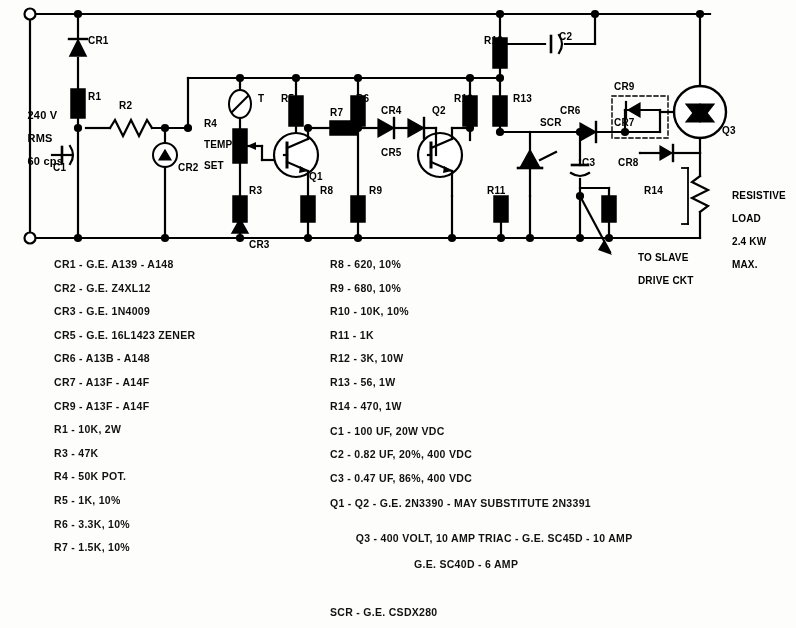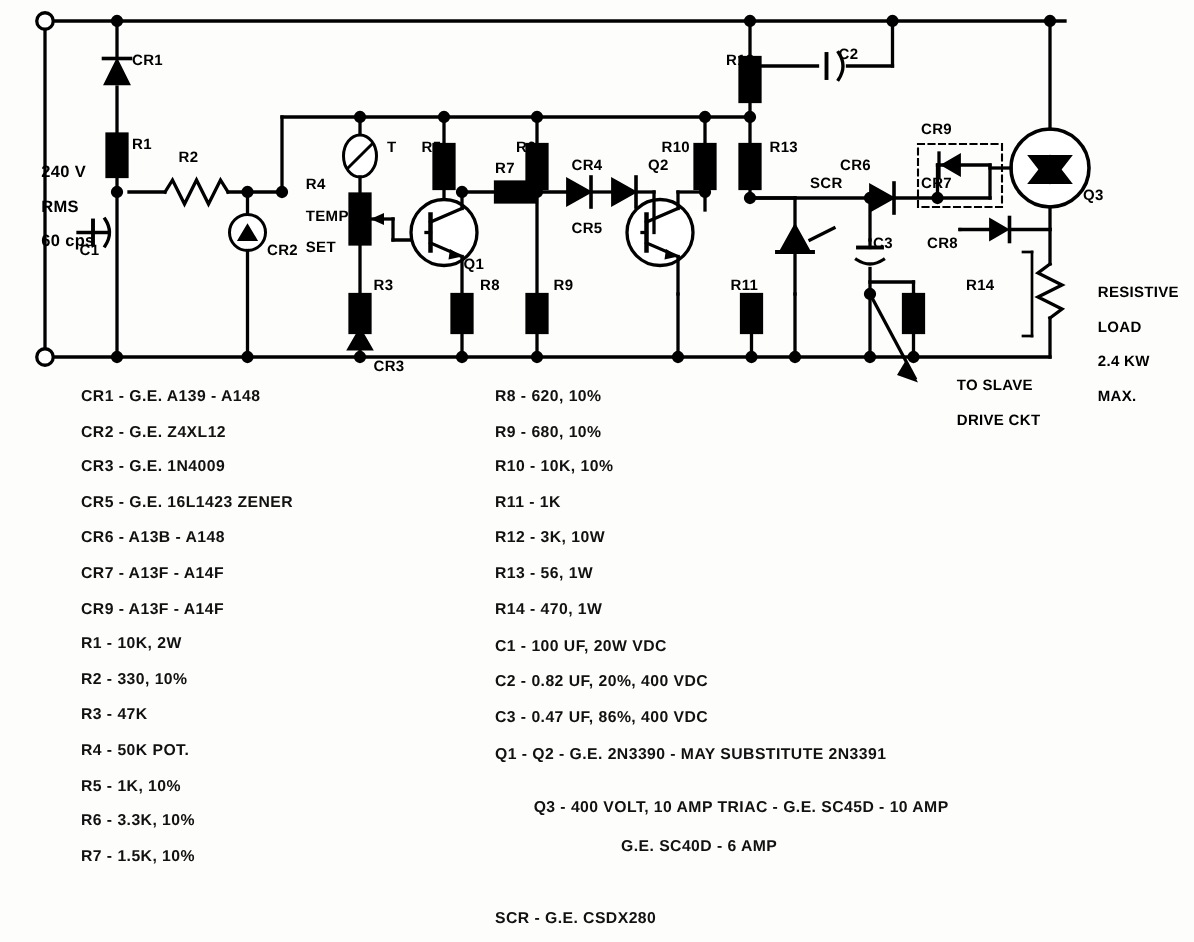--- a/index.html
+++ b/index.html
@@ -306,28 +306,28 @@
     <div class="lbl" style="left:249px; top:206px;margin-top:34px;">CR3</div>
     <div class="lbl" style="left:249px; top:186px;">R3</div>
     <div class="lbl" style="left:258px; top:94px;">T</div>
     <div class="lbl" style="left:186px; top:108px; line-height:1.05;">
       <span>R4</span><br>
       <span>TEMP</span><br>
       <span>SET</span>
     </div>
     <div class="lbl" style="left:281px; top:94px;">R5</div>
     <div class="lbl" style="left:330px; top:108px;">R7</div>
-    <div class="lbl" style="left:344px; top:94px;">R6</div>
+    <div class="lbl" style="left:356px; top:94px;">R6</div>
     <div class="lbl" style="left:309px; top:172px;">Q1</div>
     <div class="lbl" style="left:320px; top:186px;">R8</div>
     <div class="lbl" style="left:369px; top:186px;">R9</div>
     <div class="lbl" style="left:381px; top:106px;">CR4</div>
     <div class="lbl" style="left:381px; top:148px;">CR5</div>
     <div class="lbl" style="left:432px; top:106px;">Q2</div>
-    <div class="lbl" style="left:441px; top:94px;">R10</div>
+    <div class="lbl" style="left:454px; top:94px;">R10</div>
     <div class="lbl" style="left:487px; top:186px;">R11</div>
     <div class="lbl" style="left:484px; top:36px;">R12</div>
     <div class="lbl" style="left:559px; top:32px;">C2</div>
     <div class="lbl" style="left:513px; top:94px;">R13</div>
     <div class="lbl" style="left:560px; top:106px;">CR6</div>
     <div class="lbl" style="left:540px; top:118px;">SCR</div>
     <div class="lbl" style="left:582px; top:158px;">C3</div>
     <div class="lbl" style="left:618px; top:158px;">CR8</div>
     <div class="lbl" style="left:614px; top:82px;">CR9</div>
     <div class="lbl" style="left:614px; top:118px;">CR7</div>
@@ -350,21 +350,20 @@
   <div id="partslist">
     <div class="pl-col" id="col-left">
       <div class="pl-item">CR1 - G.E. A139 - A148</div>
       <div class="pl-item">CR2 - G.E. Z4XL12</div>
       <div class="pl-item">CR3 - G.E. 1N4009</div>
       <div class="pl-item">CR5 - G.E. 16L1423 ZENER</div>
       <div class="pl-item">CR6 - A13B - A148</div>
       <div class="pl-item">CR7 - A13F - A14F</div>
       <div class="pl-item">CR9 - A13F - A14F</div>
       <div class="pl-item">R1 - 10K, 2W</div>
-      <div class="pl-item">R2 - 330, 10%</div>
       <div class="pl-item">R3 - 47K</div>
       <div class="pl-item">R4 - 50K POT.</div>
       <div class="pl-item">R5 - 1K, 10%</div>
       <div class="pl-item">R6 - 3.3K, 10%</div>
       <div class="pl-item">R7 - 1.5K, 10%</div>
     </div>
 
     <div class="pl-col" id="col-right">
       <div class="pl-item">R8 - 620, 10%</div>
       <div class="pl-item">R9 - 680, 10%</div>

